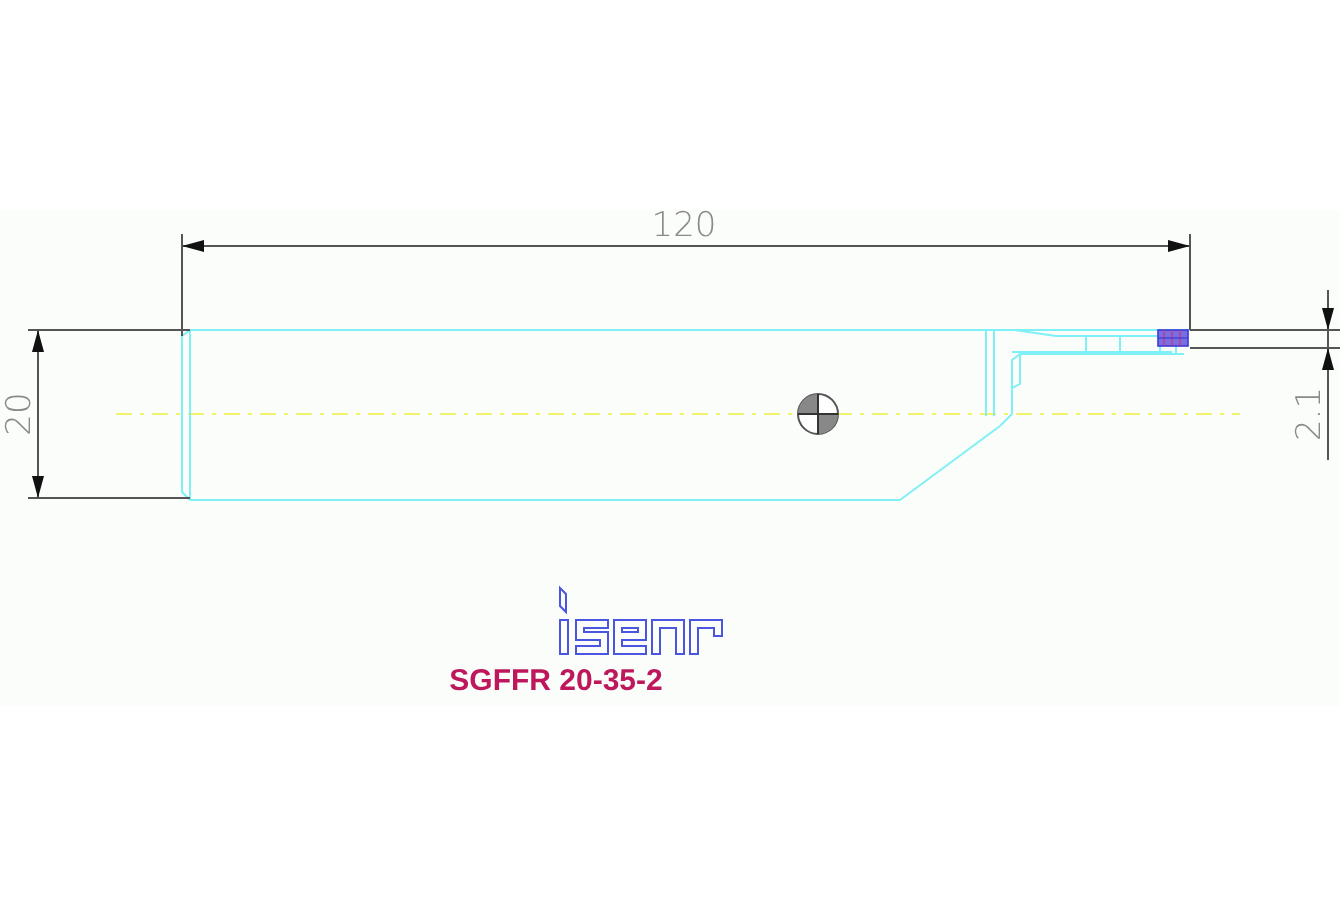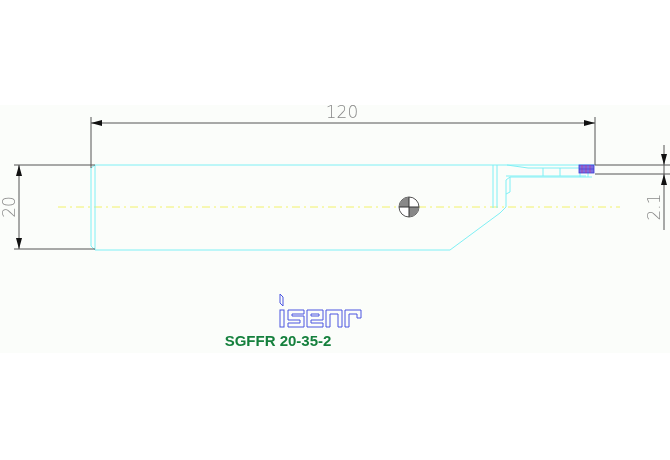--- a/index.html
+++ b/index.html
@@ -1,20 +1,20 @@
 <!DOCTYPE html>
 <html><head>
 <meta charset="utf-8">
 <style>
   html, body { margin:0; padding:0; background:#ffffff; }
   body { width:670px; height:460px; position:relative; overflow:hidden; font-family:"Liberation Sans", sans-serif; }
   .sheet { position:absolute; left:0; top:105px; width:670px; height:248px; background:#fbfdfa; }
   svg.drawing { position:absolute; left:0; top:0; width:670px; height:460px; }
   .dim-text { font-family:"DejaVu Sans", sans-serif; font-size:17px; fill:#8a8a8a; font-weight:200; }
-  .model { position:absolute; left:0; width:598px; top:332px; text-align:center; color:#15803d; font-weight:bold; font-size:15px; font-family:"Liberation Sans", sans-serif; }
+  .model { position:absolute; left:0; width:598px; top:332px; text-align:center; color:#be185d; font-weight:bold; font-size:15px; font-family:"Liberation Sans", sans-serif; }
   .model span { position:relative; left:-21px; }
 </style>
 </head>
 <body>
 
 <div class="sheet"></div>
 
 <svg class="drawing" viewBox="0 0 670 460" xmlns="http://www.w3.org/2000/svg">
 
   <line x1="58" y1="207" x2="620" y2="207" stroke="#f2f26a" stroke-width="1" stroke-dasharray="8,4,2,4"></line>

